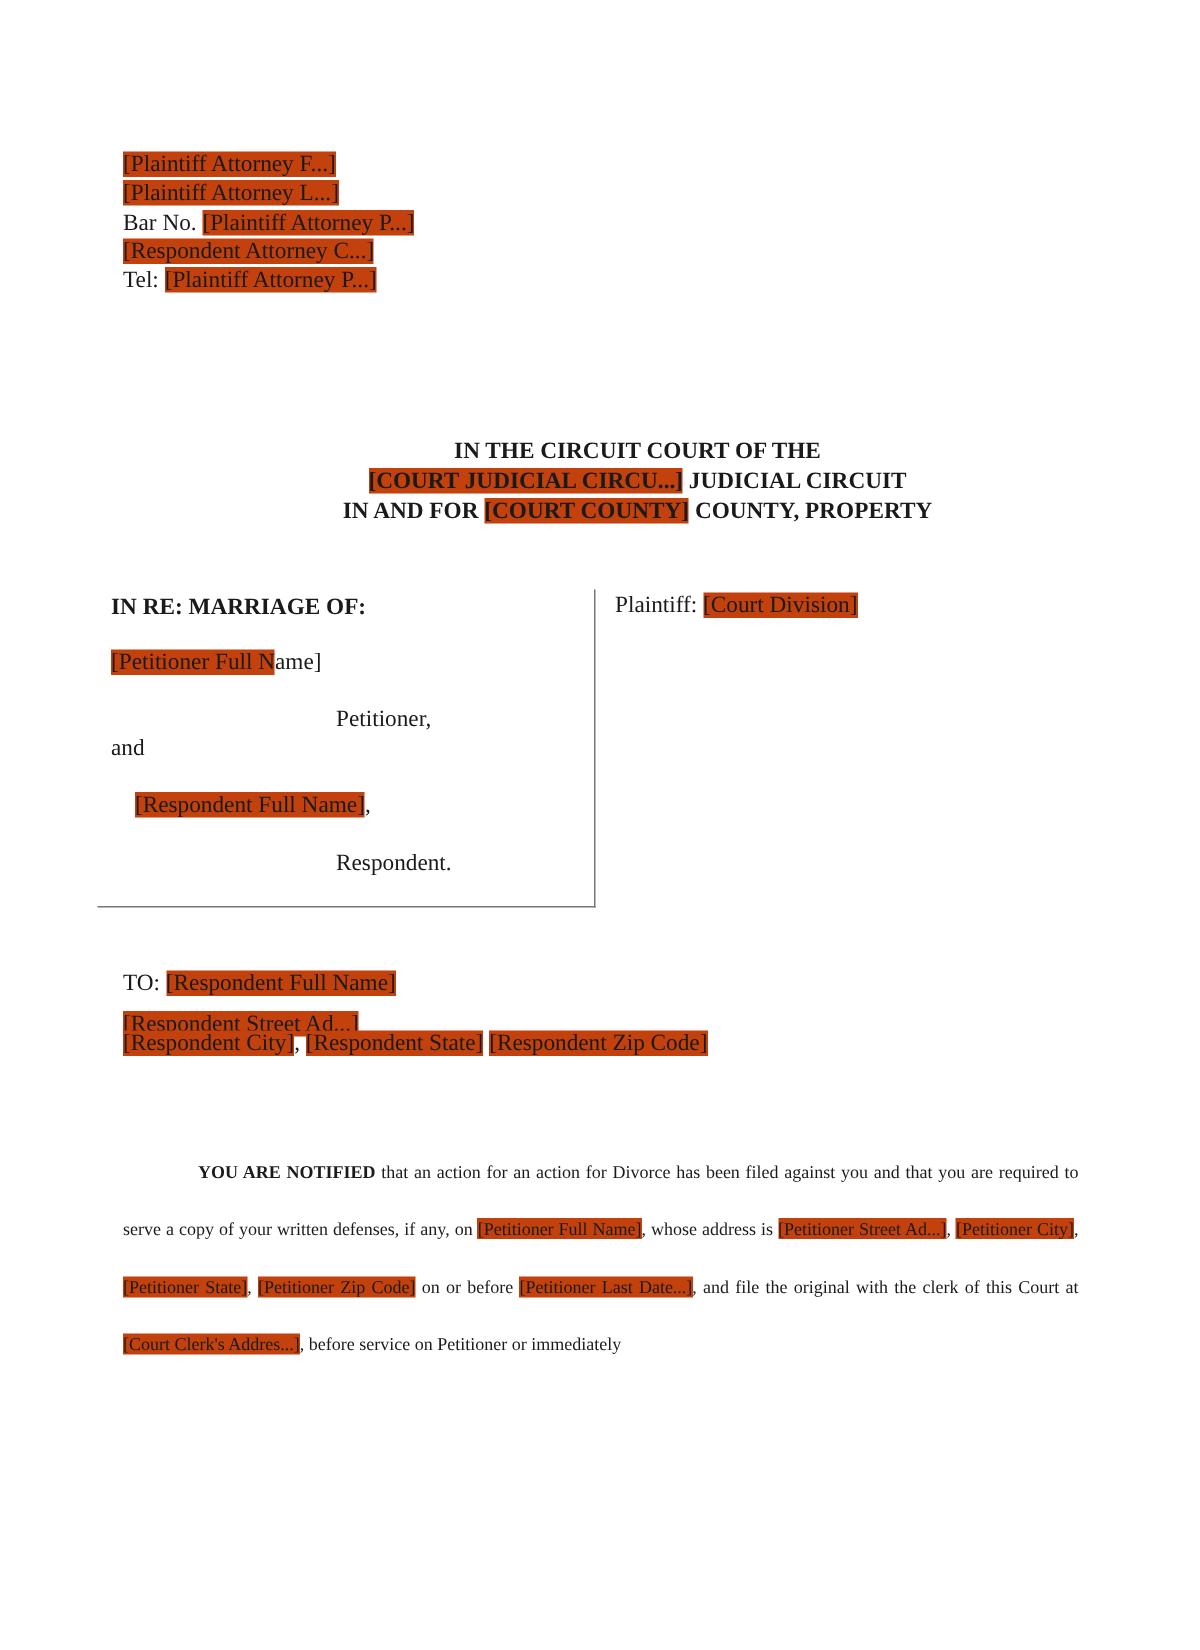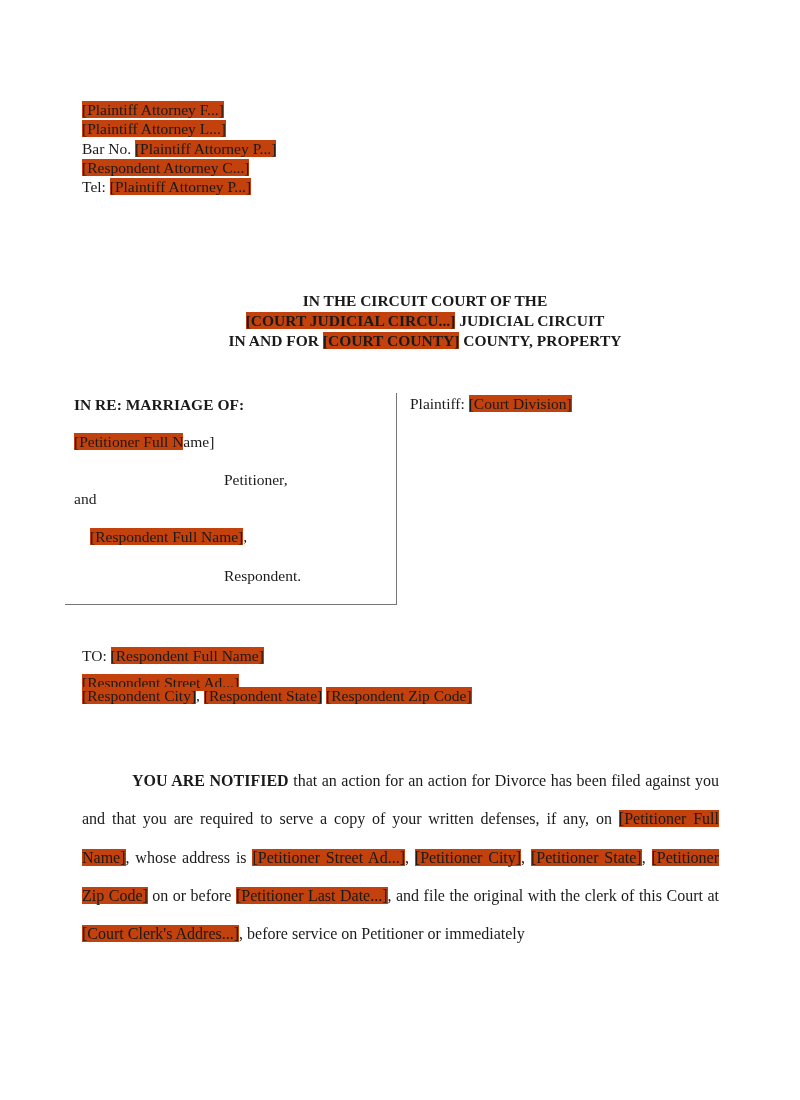--- a/index.html
+++ b/index.html
@@ -67,21 +67,21 @@
     
     .to-block { left: 82px; white-space: nowrap; }
 
     
     .body-para {
       left: 82px;
       top: 762px;
       width: 637px;
       text-align: justify;
       line-height: 38.3px;
-      font-size: 16px;
+      font-size: 12px;
     }
     .indent { display: inline-block; width: 50px; }
   </style>
 </head>
 <body>
 
 <div class="abs attorney">
   <div>
     <span></span><span class="hl">[Plaintiff Attorney F...]</span>
   </div>

